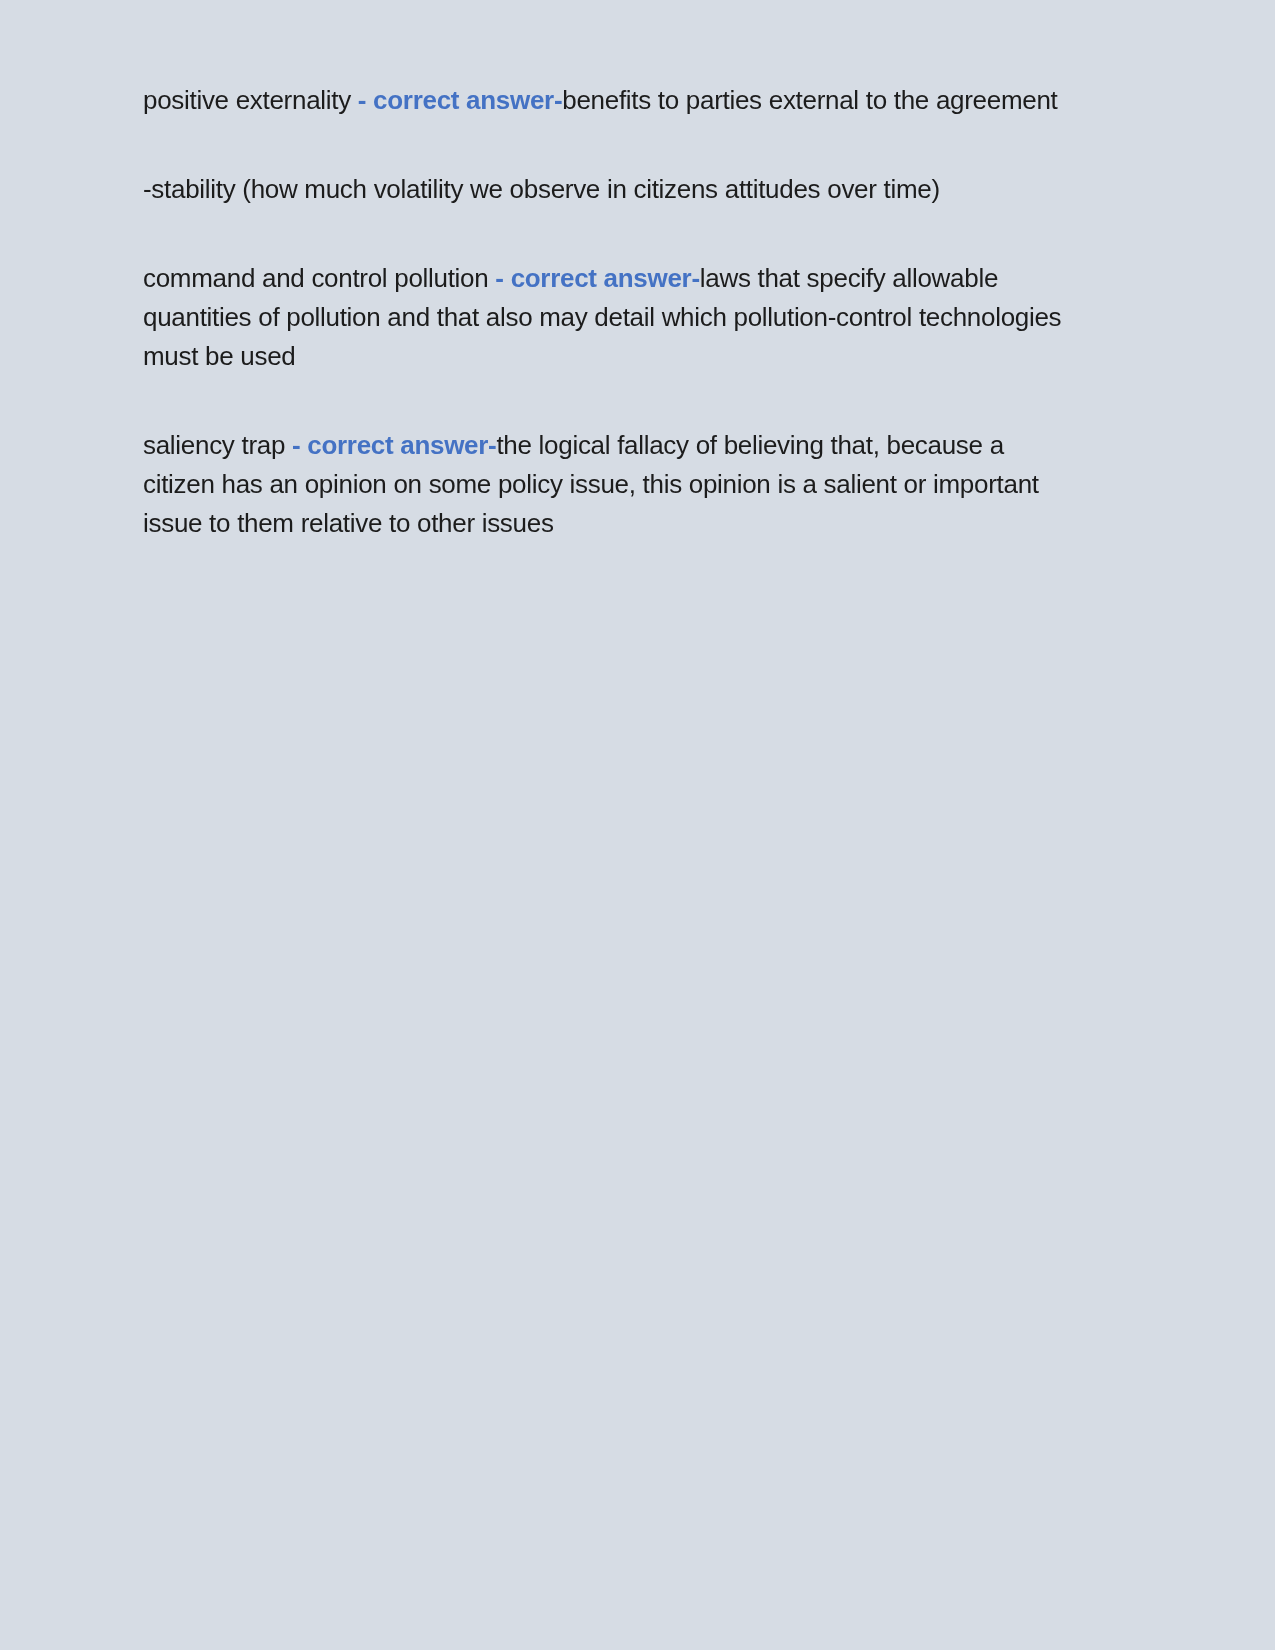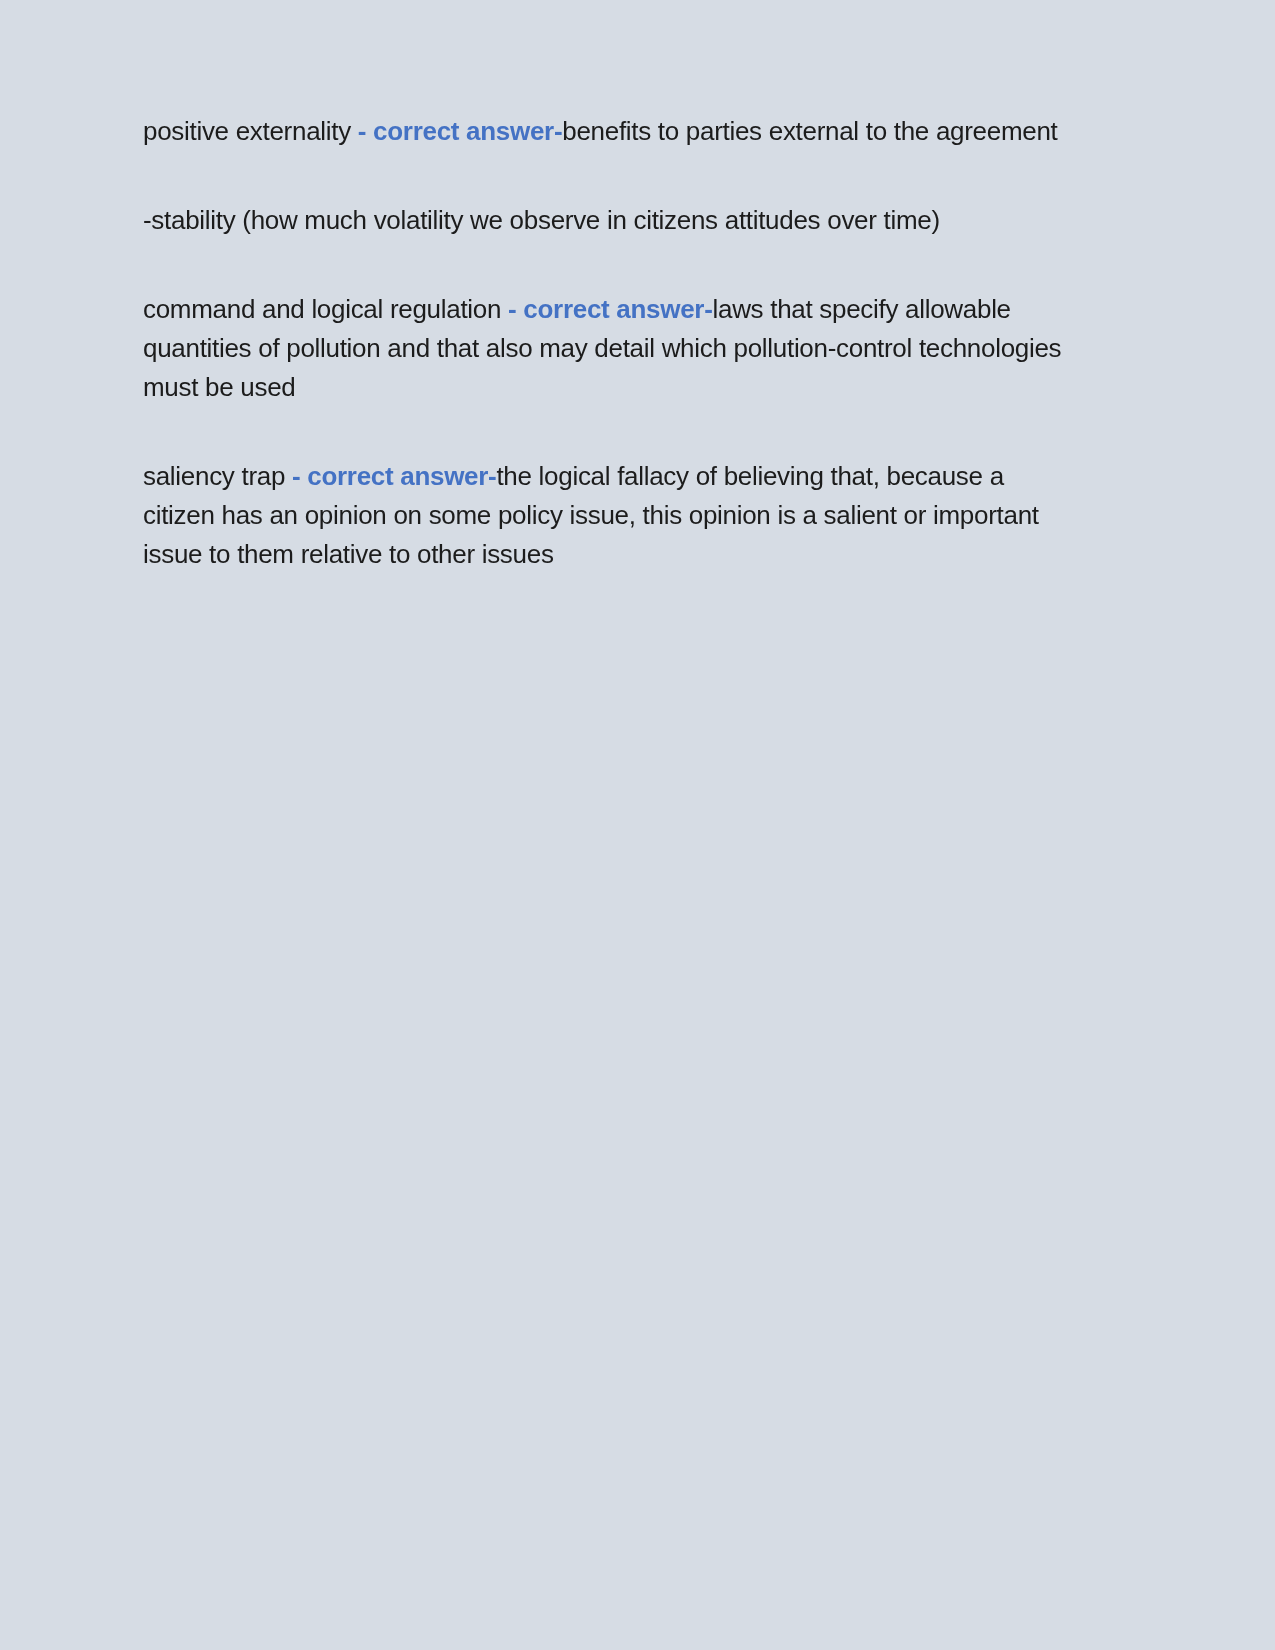--- a/index.html
+++ b/index.html
@@ -3,21 +3,21 @@
 <meta charset="utf-8">
 <style>
   html, body { margin: 0; padding: 0; }
   body {
     width: 1275px;
     height: 1650px;
     background: #d6dce4;
     box-sizing: border-box;
   }
   .page {
-    padding: 112px 0 0 143px;
+    padding: 81px 0 0 143px;
     width: 934px;
     font-family: "Liberation Sans", "DejaVu Sans", sans-serif;
     font-size: 26px;
     line-height: 39px;
     letter-spacing: -0.3px;
     color: #1c1c1c;
   }
   .entry { margin: 0 0 50px 0; }
   .para  { margin: 0 0 16px 0; }
   .marker {
@@ -33,21 +33,21 @@
     <p class="para"><span class="term">positive externality</span> <span class="marker" style="color: rgb(68, 114, 196);">- correct answer-</span><span class="def">benefits to parties external to the agreement</span></p>
   </section>
 
 
 
   <section class="entry">
     <p class="para">-stability (how much volatility we observe in citizens attitudes over time)</p>
   </section>
 
   <section class="entry">
-    <p class="para"><span class="term">command and logical regulation</span> <span class="marker" style="color: rgb(68, 114, 196);">- correct answer-</span><span class="def">laws that specify allowable quantities of pollution and that also may detail which pollution-control technologies must be used</span></p>
+    <p class="para"><span class="term">command and control pollution</span> <span class="marker" style="color: rgb(68, 114, 196);">- correct answer-</span><span class="def">laws that specify allowable quantities of pollution and that also may detail which pollution-control technologies must be used</span></p>
   </section>
 
   <section class="entry">
     <p class="para"><span class="term">saliency trap</span> <span class="marker" style="color: rgb(68, 114, 196);">- correct answer-</span><span class="def">the logical fallacy of believing that, because a citizen has an opinion on some policy issue, this opinion is a salient or important issue to them relative to other issues</span></p>
   </section>
 
 
 </div>
 
 </body></html>

